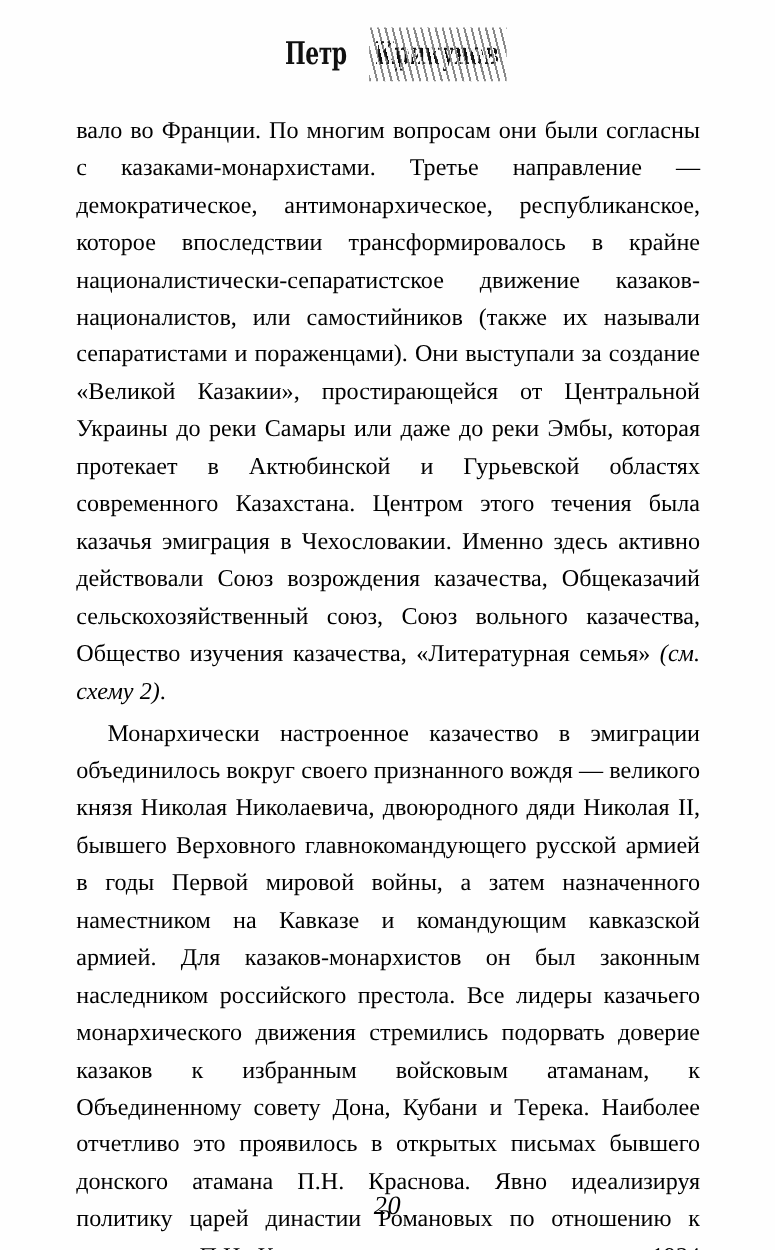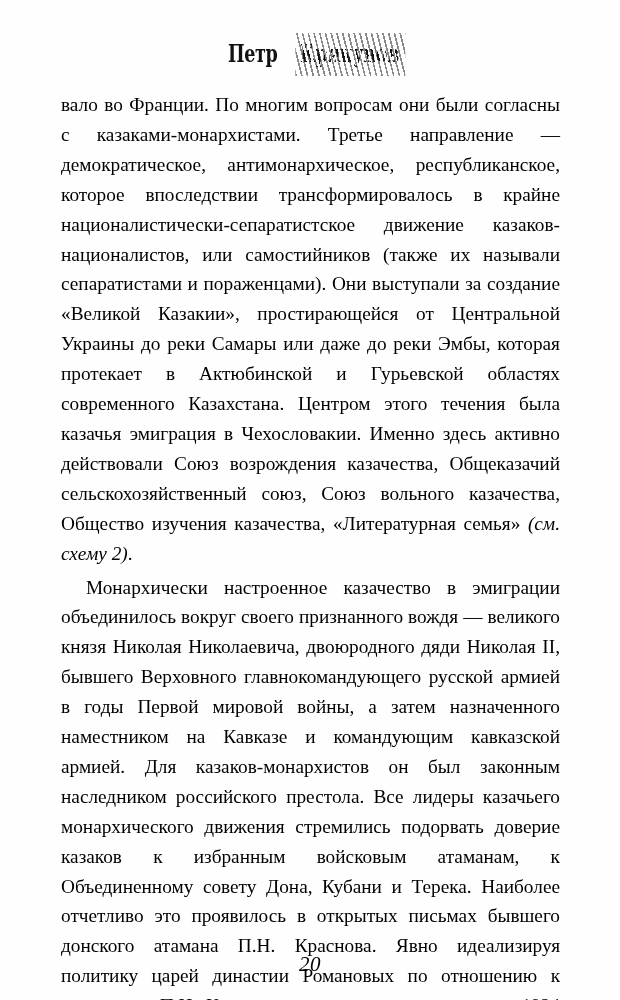--- a/index.html
+++ b/index.html
@@ -23,21 +23,21 @@
   }
 
   
   .running-head {
     position: absolute;
     top: 30px;
     left: 0;
     right: 0;
     height: 46px;
     display: flex;
-    align-items: center;
+    align-items: flex-start;
     justify-content: center;
   }
   .head-inner {
     display: flex;
     align-items: baseline;
     gap: 9px;
     transform: translateX(18px);
   }
   .head-first,
   .head-last {

